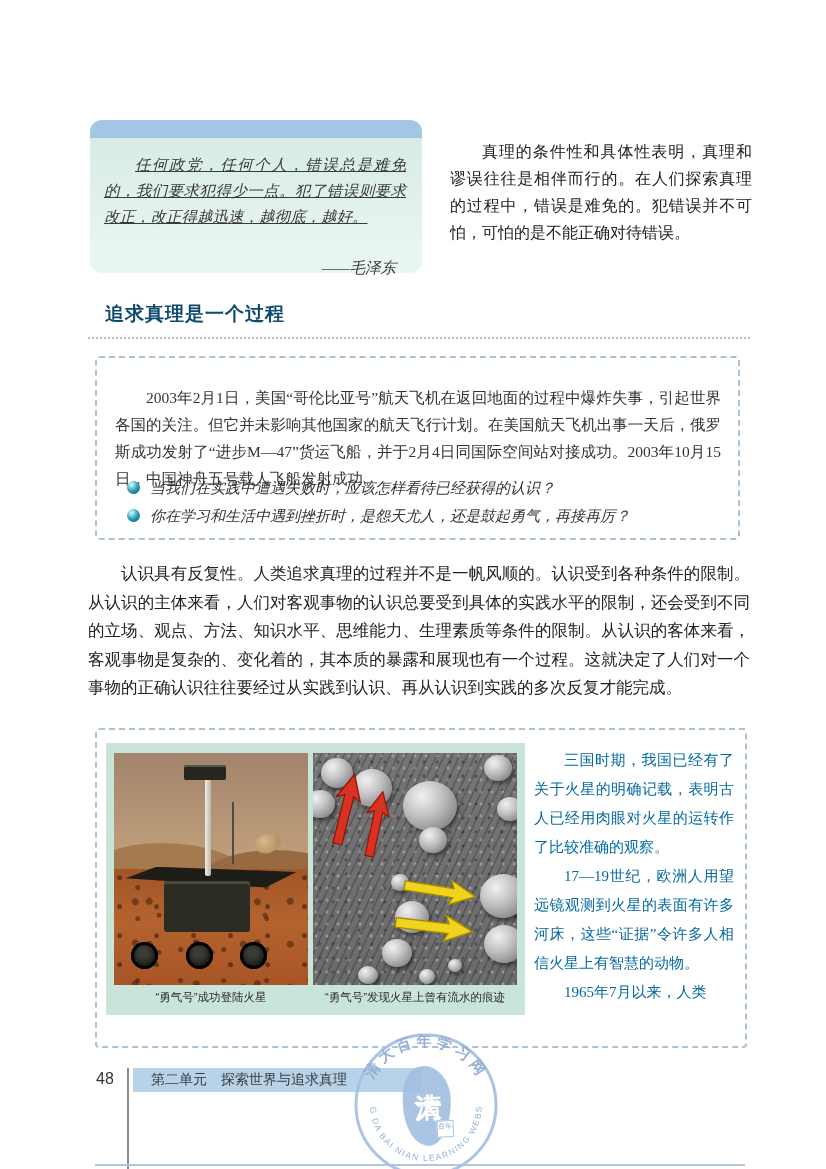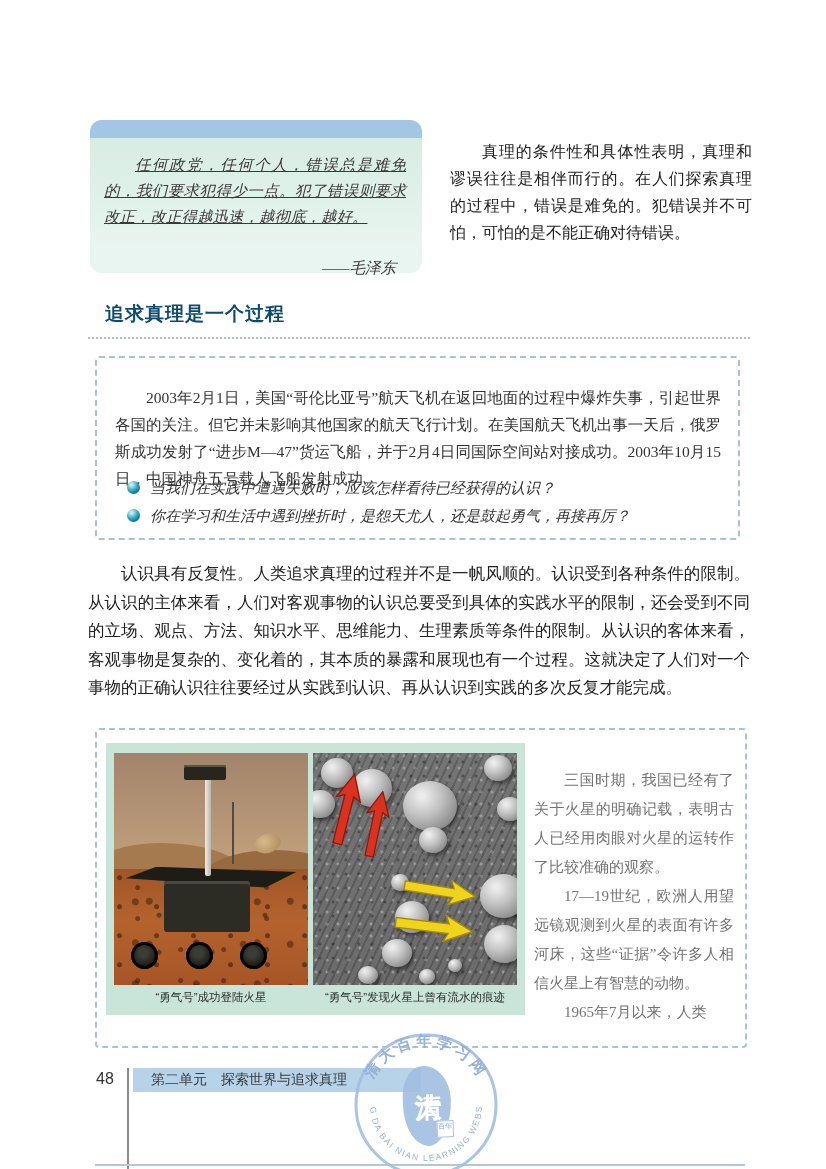--- a/index.html
+++ b/index.html
@@ -95,21 +95,21 @@
        linear-gradient(#757575,#6b6b6b);
      background-size:100% 100%,11px 12px,13px 14px,100% 100%;}
   .pebble{position:absolute;border-radius:50%;
      background:radial-gradient(circle at 35% 30%,#ececec 5%,#c2c2c2 40%,#8f8f8f 75%,#6f6f6f 100%);
      box-shadow:2px 3px 4px rgba(0,0,0,.45);}
   .arrow{position:absolute;}
   .arrow svg{display:block;}
 
   
   .mars-text{position:absolute;left:437px;top:16px;width:200px;font-size:15px;line-height:29px;
-             text-align:justify;color:#737373;margin-top:20px;}
+             text-align:justify;color:#0369a1;}
   .mars-text p{margin:0;text-indent:2em;}
 
   
   .page-num{position:absolute;left:96px;top:1070px;font-size:16px;color:#333;
             font-family:"Liberation Sans",sans-serif;}
   .footer-bar{position:absolute;left:133px;top:1068px;width:288px;height:24px;background:#b6d3ea;}
   .footer-text{position:absolute;left:18px;top:3px;font-size:14px;color:#3a3a3a;
                font-family:Liberation Mono, monospace;}
   .footer-unit{margin-right:14px;}
   .v-rule{position:absolute;left:127px;top:1068px;width:2px;height:101px;background:#8d8d8d;}

